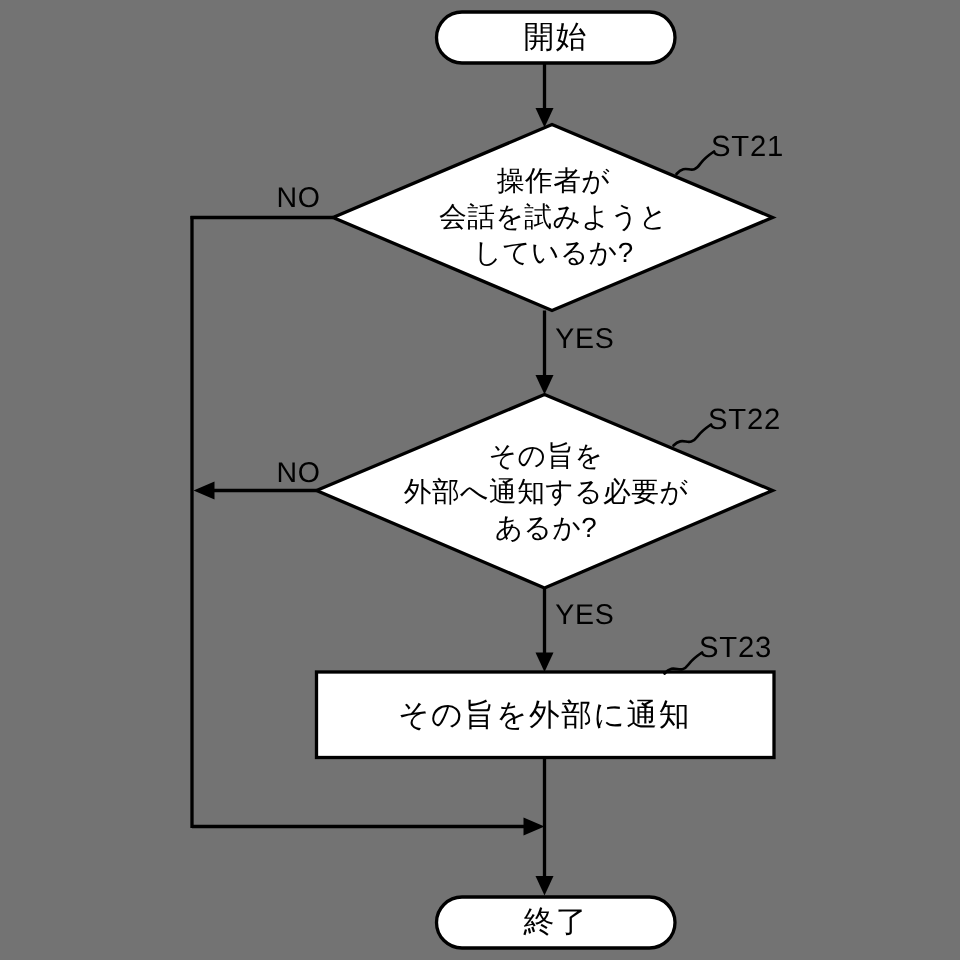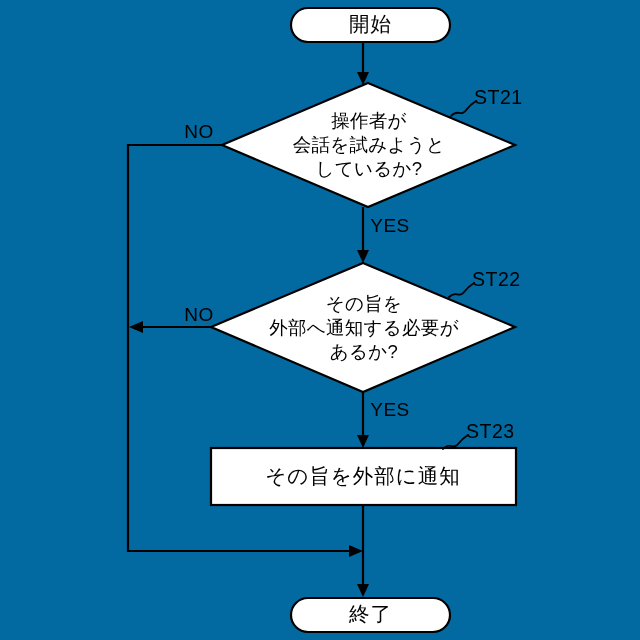--- a/index.html
+++ b/index.html
@@ -10,21 +10,21 @@
   body {
     width: 640px;
     height: 640px;
     font-family: "Liberation Sans", "DejaVu Sans", sans-serif;
     overflow: hidden;
   }
   #flowchart-root {
     position: relative;
     width: 640px;
     height: 640px;
-    background: #0369a1;
+    background: #737373;
   }
   svg.diagram {
     display: block;
     width: 640px;
     height: 640px;
   }
   .shape-stroke {
     fill: #ffffff;
     stroke: #000000;
     stroke-width: 2.2;

